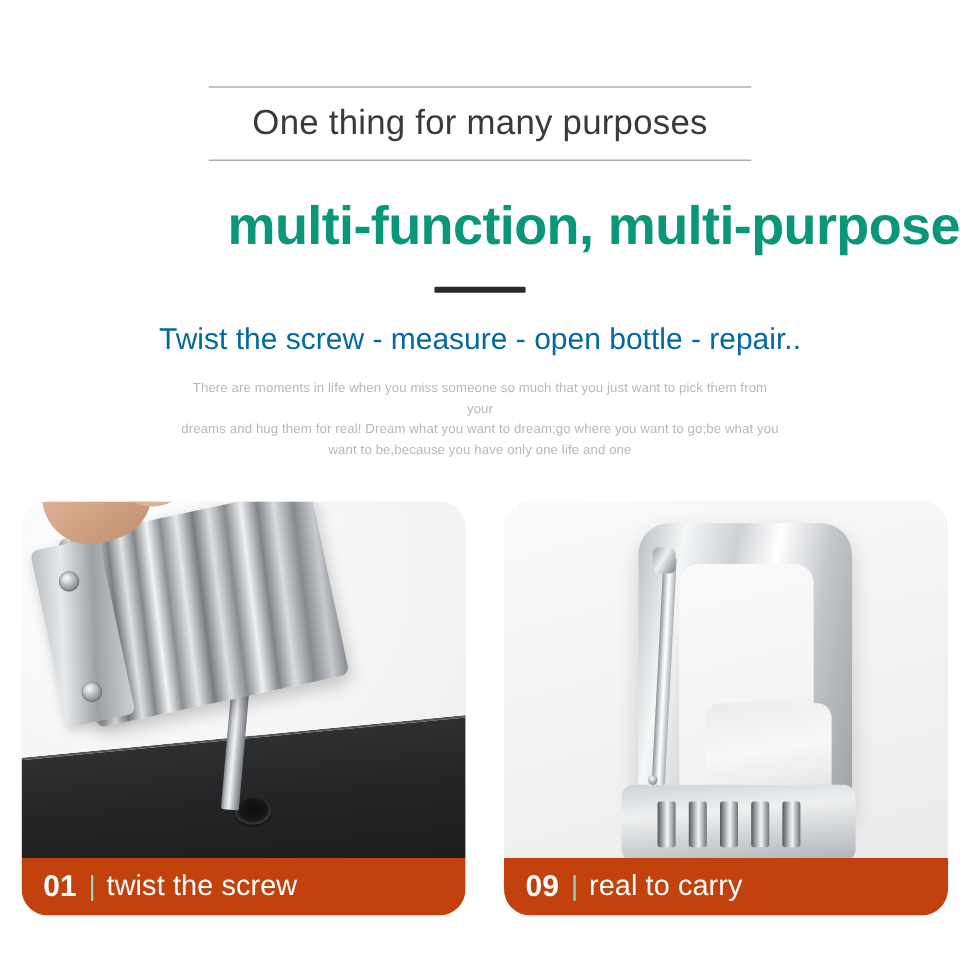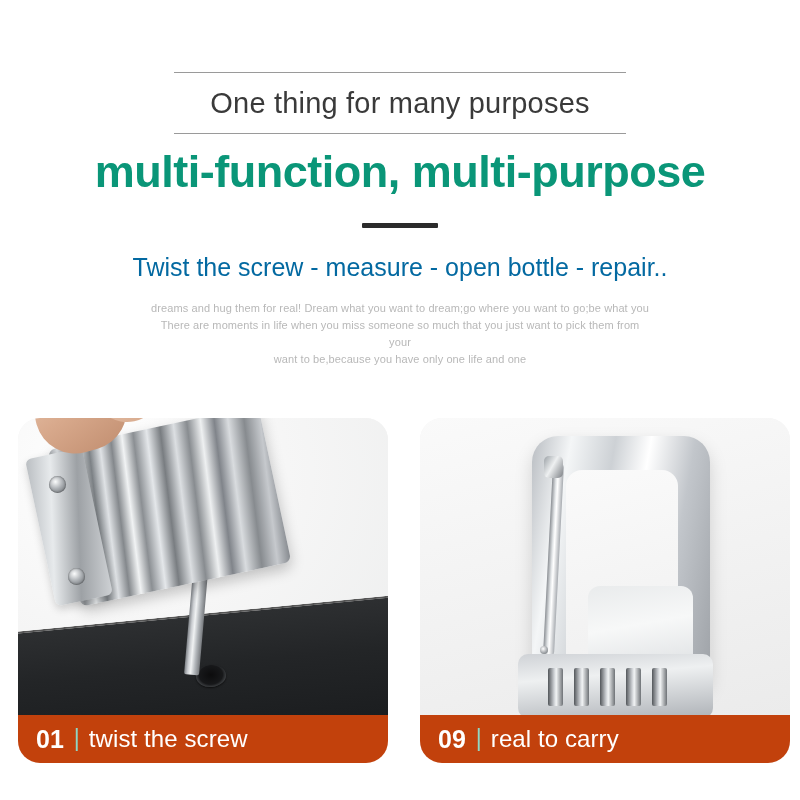--- a/index.html
+++ b/index.html
@@ -30,27 +30,27 @@
     font-size: 29px;
     font-weight: 400;
     color: #3a3a3a;
     letter-spacing: 0.2px;
     line-height: 1;
     padding: 16px 0 15px 0;
     white-space: nowrap;
   }
 
   .headline {
-    margin-top: 14px;
+    margin-top: 30px;
     font-size: 45px;
     font-weight: bold;
     color: #0a9678;
     letter-spacing: -0.5px;
     line-height: 1.05;
-    text-align: center;
+    text-align: right;
     white-space: nowrap;
   }
 
   .dash {
     width: 76px;
     height: 5px;
     background: #2b2b2b;
     margin: 28px auto 0 auto;
     border-radius: 1px;
   }
@@ -321,22 +321,22 @@
 
   <div class="rule"></div>
 
   <div class="headline">multi-function, multi-purpose</div>
 
   <div class="dash"></div>
 
   <div class="subtitle">Twist the screw - measure - open bottle - repair..</div>
 
   <div class="blurb">
+    <div>There are moments in life when you miss someone so much that you just want to pick them from your</div>
     <div>dreams and hug them for real! Dream what you want to dream;go where you want to go;be what you</div>
-    <div>There are moments in life when you miss someone so much that you just want to pick them from your</div>
     <div>want to be,because you have only one life and one</div>
   </div>
 </div>
 
 <div class="cards">
 
   <div class="card">
     <div class="photo p1">
       <div class="deskplate"></div>
       <div class="screwhole"></div>

